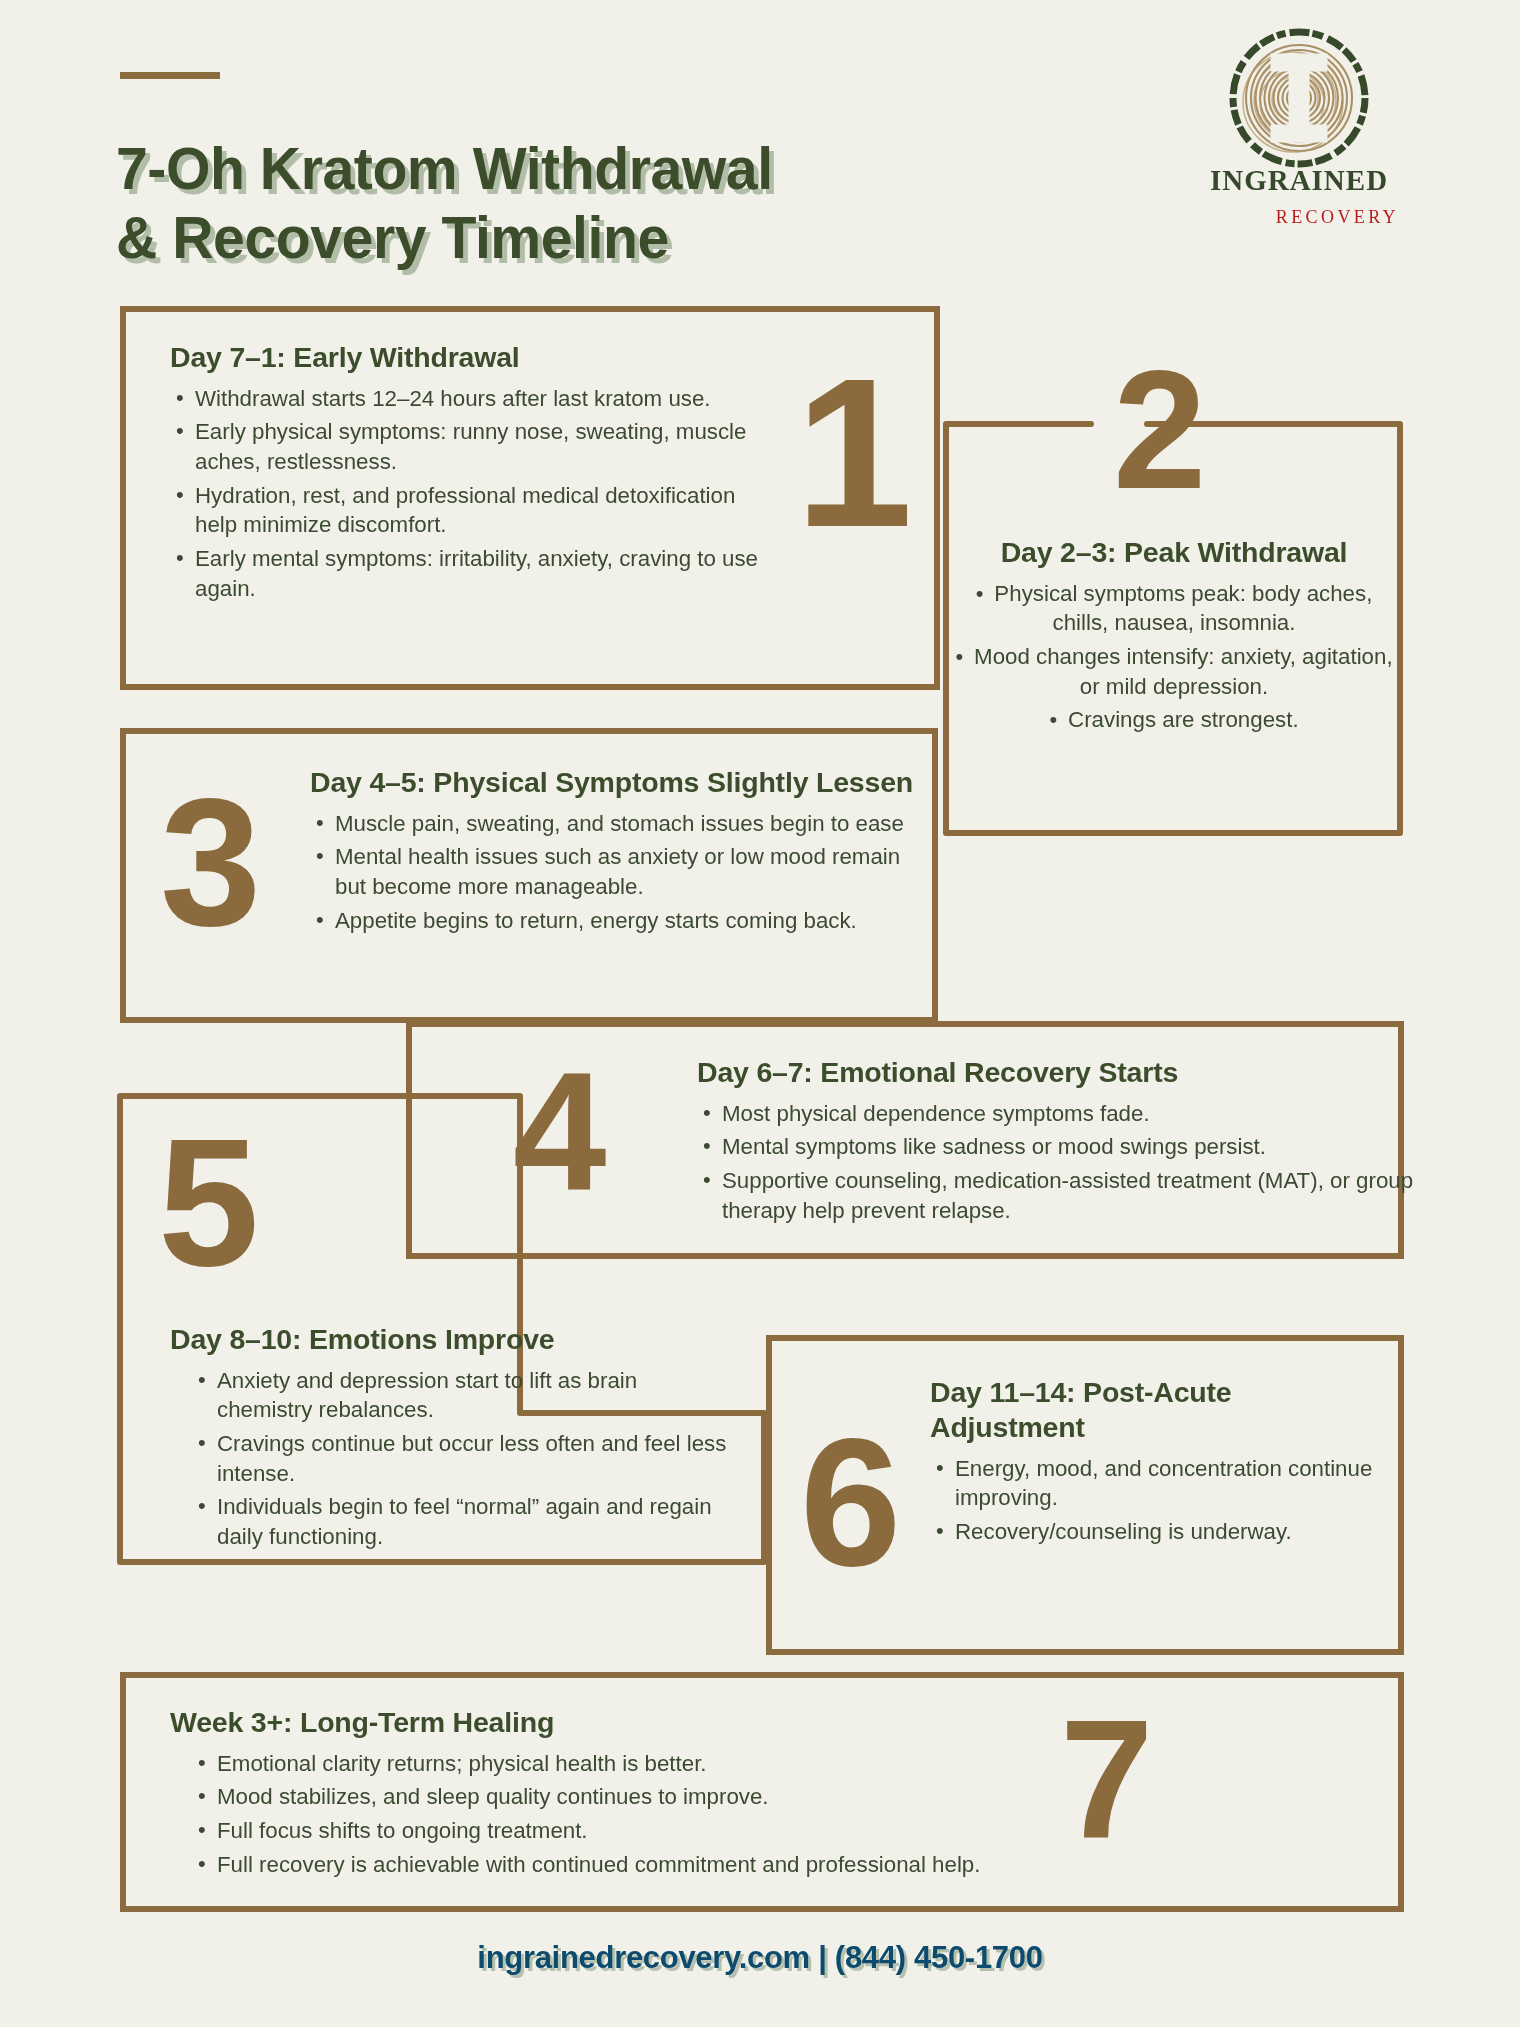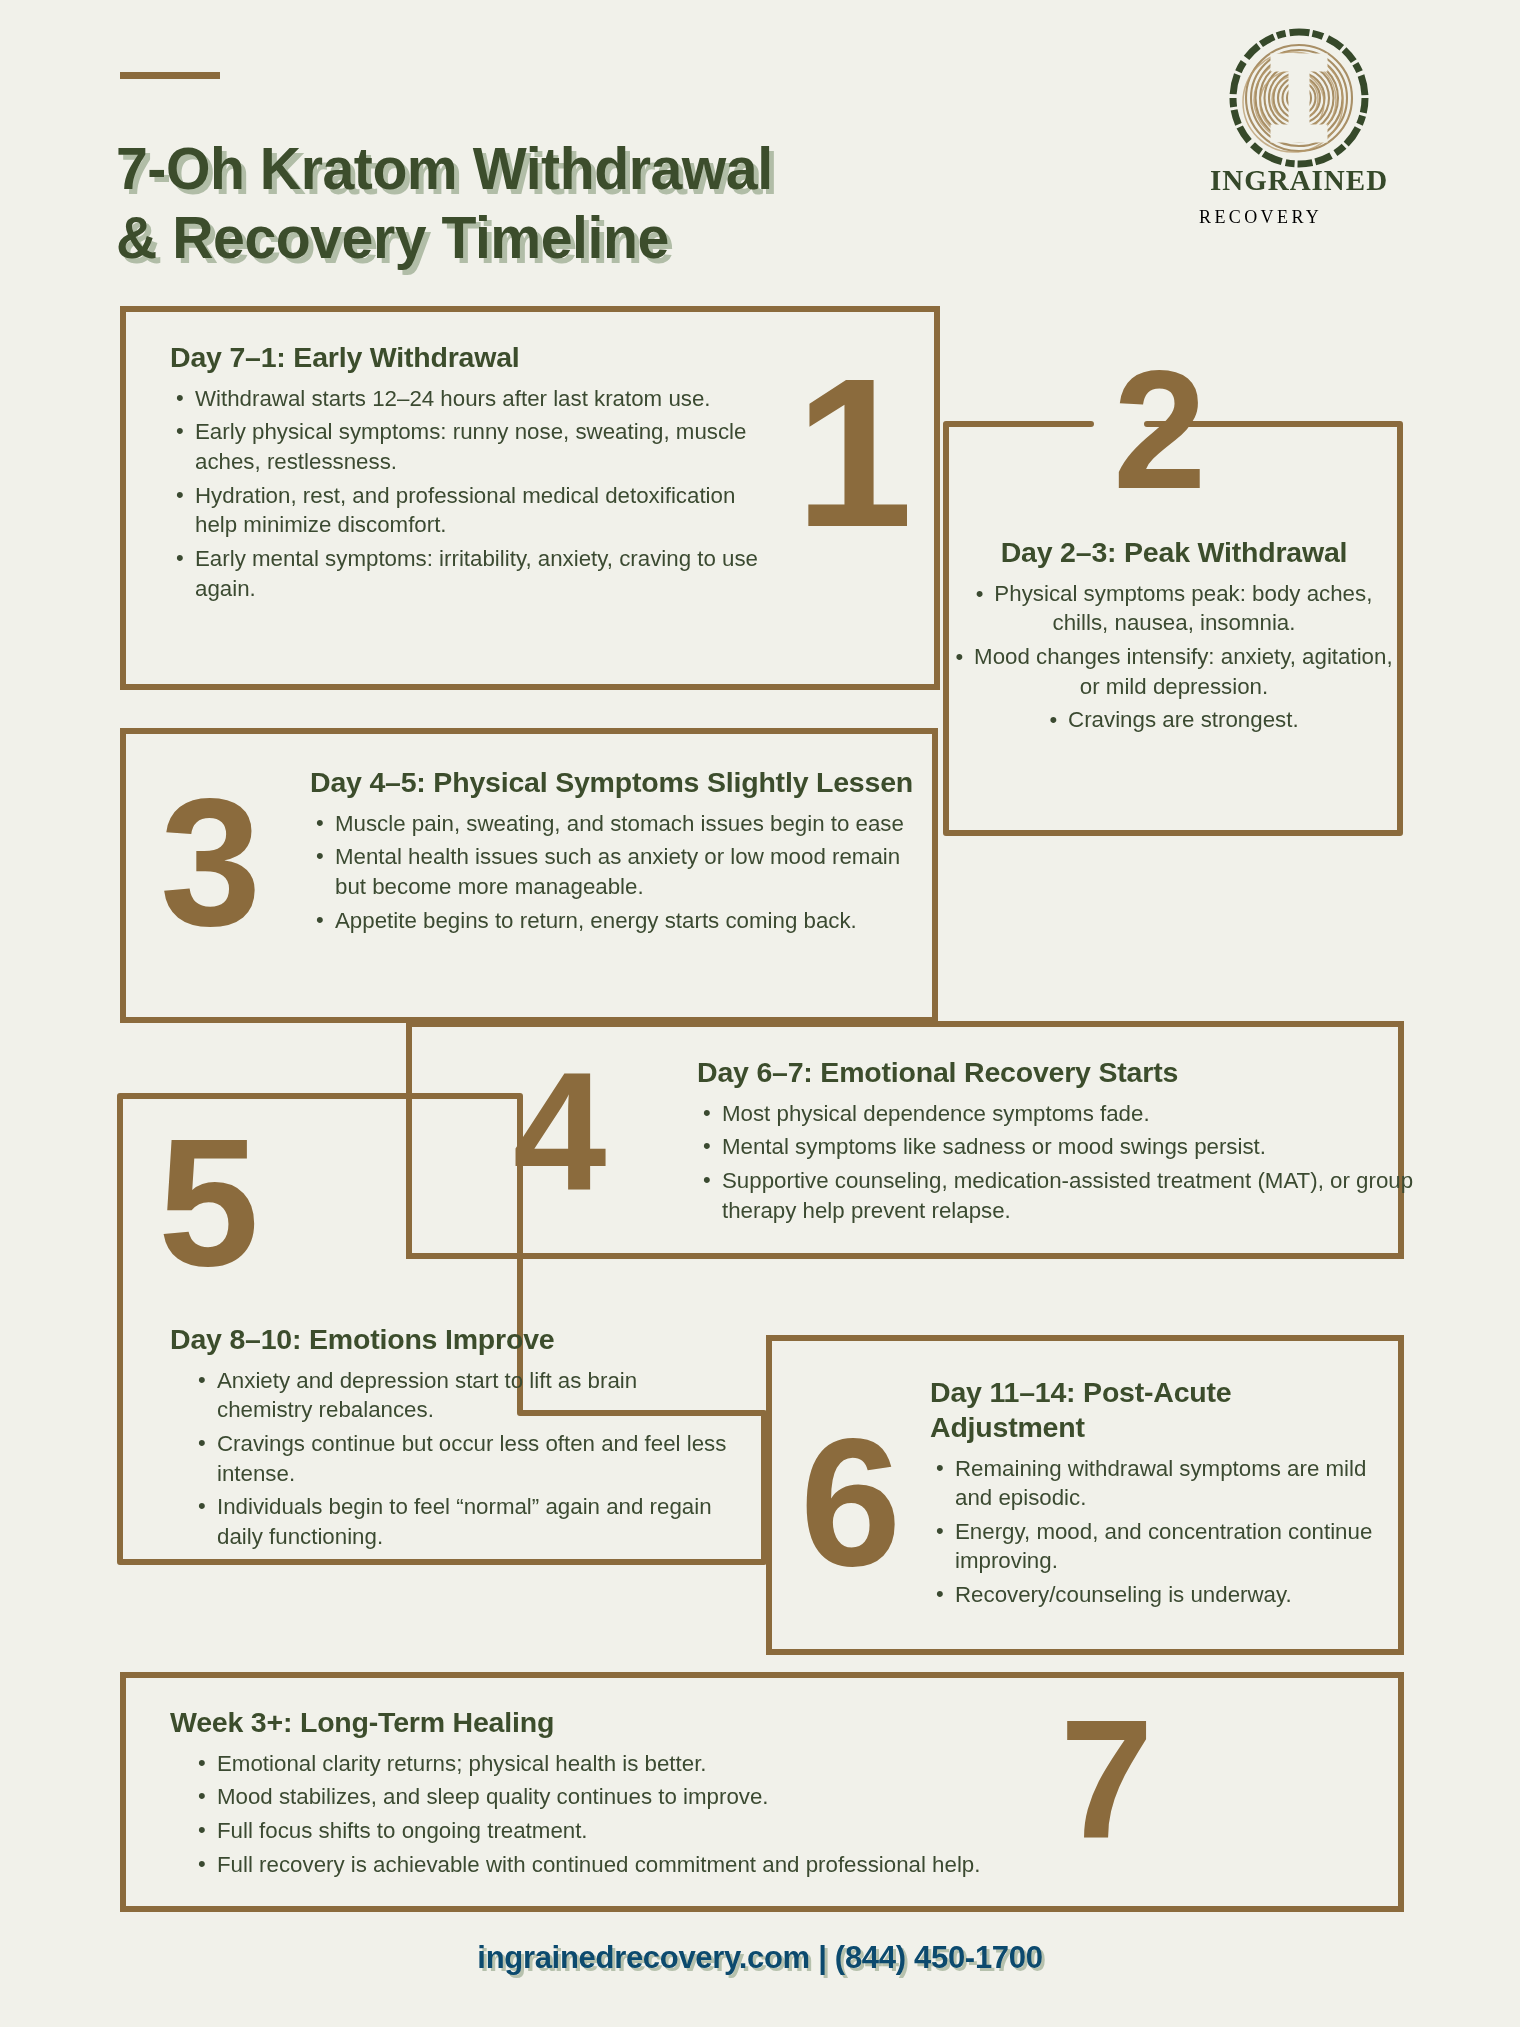--- a/index.html
+++ b/index.html
@@ -30,23 +30,23 @@
 
   
   .logo{position:absolute;left:1199px;top:28px;width:200px;height:210px;}
   .logo-mark{position:absolute;left:30px;top:0;width:140px;height:140px;}
   .logo-name{
     position:absolute;left:0;top:136px;width:200px;text-align:center;
     font-family:"Liberation Serif", serif;font-weight:700;
     font-size:29px;letter-spacing:1.0px;color:#36492a;
   }
   .logo-sub{
-    position:absolute;left:0;top:179px;width:200px;text-align:left;
+    position:absolute;left:0;top:179px;width:200px;text-align:right;
     font-family:"Liberation Serif", serif;
-    font-size:18px;letter-spacing:3.4px;color:#000000;
+    font-size:18px;letter-spacing:3.4px;color:#b91c1c;
   }
 
   
   .box{position:absolute;box-sizing:border-box;border:6px solid #8b6b3d;}
 
   
   .num{
     position:absolute;color:#8b6b3d;font-weight:700;
     font-family:"Liberation Sans", sans-serif;
     line-height:.8;letter-spacing:-2px;
@@ -186,21 +186,20 @@
       <li>Cravings continue but occur less often and feel less intense.</li>
       <li>Individuals begin to feel “normal” again and regain daily functioning.</li>
     </ul>
   </div>
 
   <div class="box" style="left:766px;top:1335px;width:638px;height:320px;"></div>
   <div class="num" style="left:800px;top:1430px;font-size:182px;">6</div>
   <div style="position:absolute;left:930px;top:1375px;width:460px;">
     <div class="h">Day 11–14: Post-Acute Adjustment</div>
     <ul class="b">
-      <li>Remaining withdrawal symptoms are mild and episodic.</li>
       <li>Energy, mood, and concentration continue improving.</li>
       <li>Recovery/counseling is underway.</li>
     </ul>
   </div>
 
   <div class="box" style="left:120px;top:1672px;width:1284px;height:240px;"></div>
   <div class="num" style="left:1060px;top:1712px;font-size:168px;">7</div>
   <div style="position:absolute;left:170px;top:1705px;width:830px;">
     <div class="h">Week 3+: Long-Term Healing</div>
     <ul class="b tight" style="padding-left:22px;">

